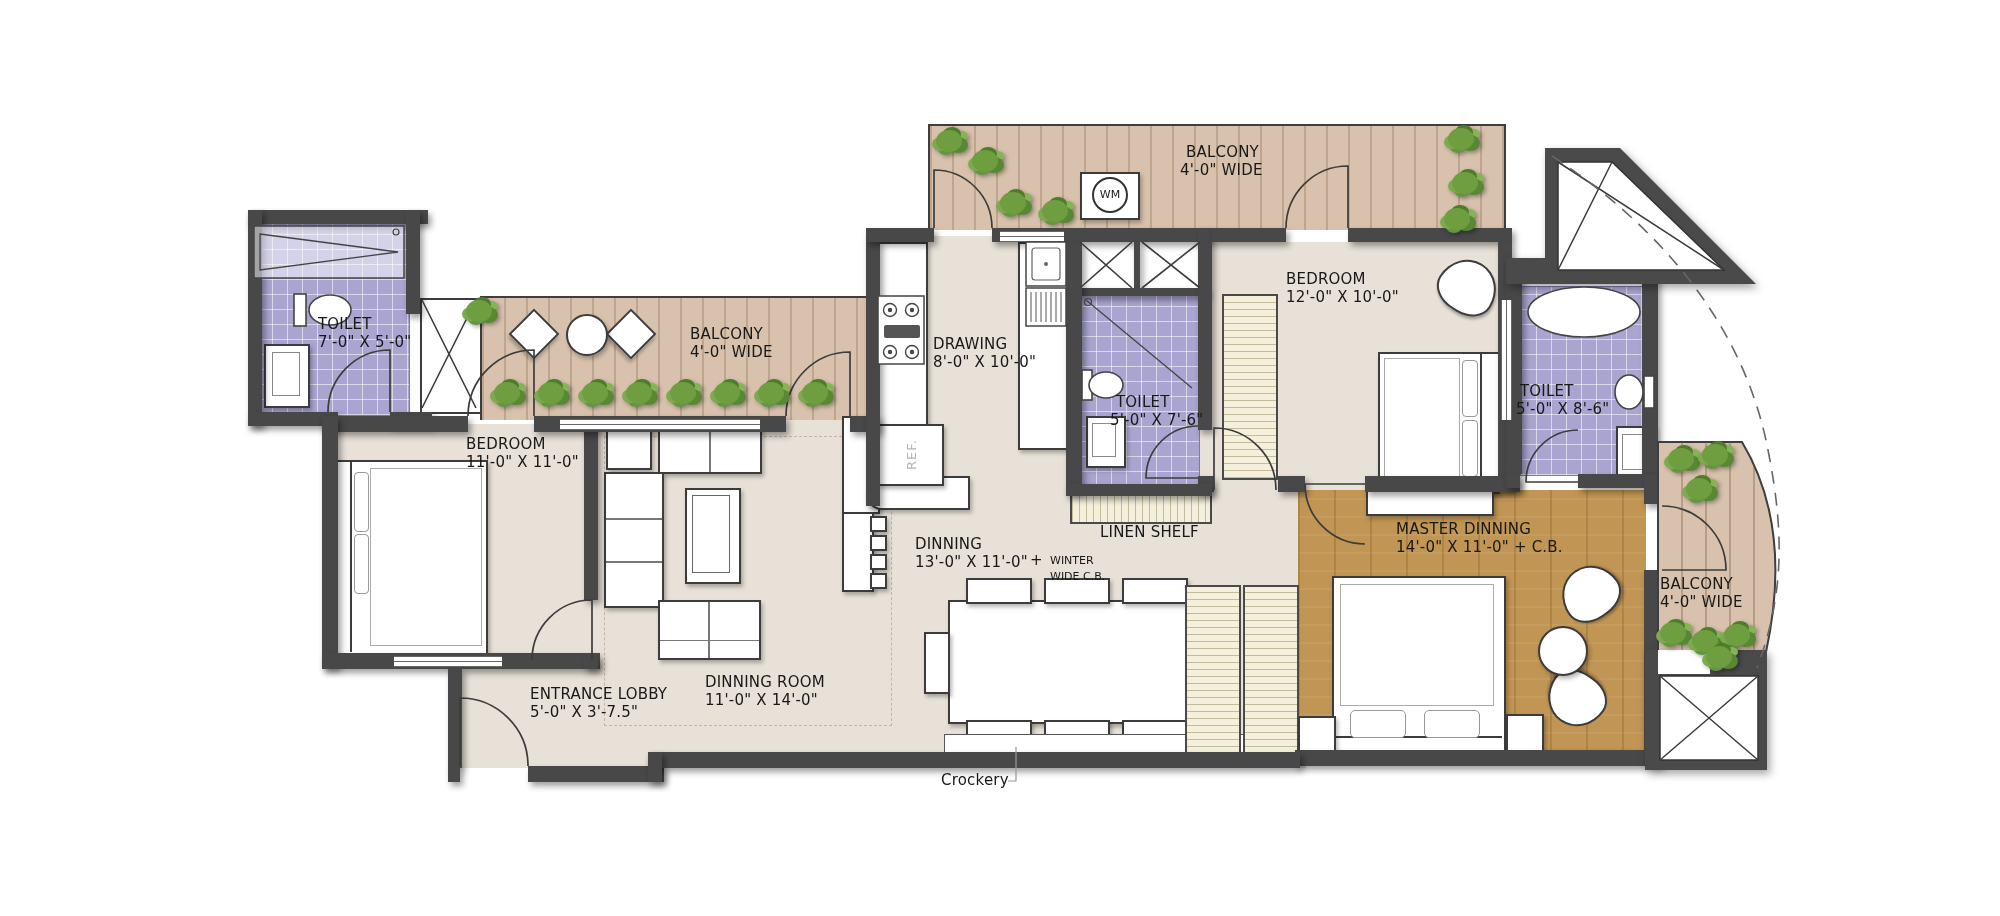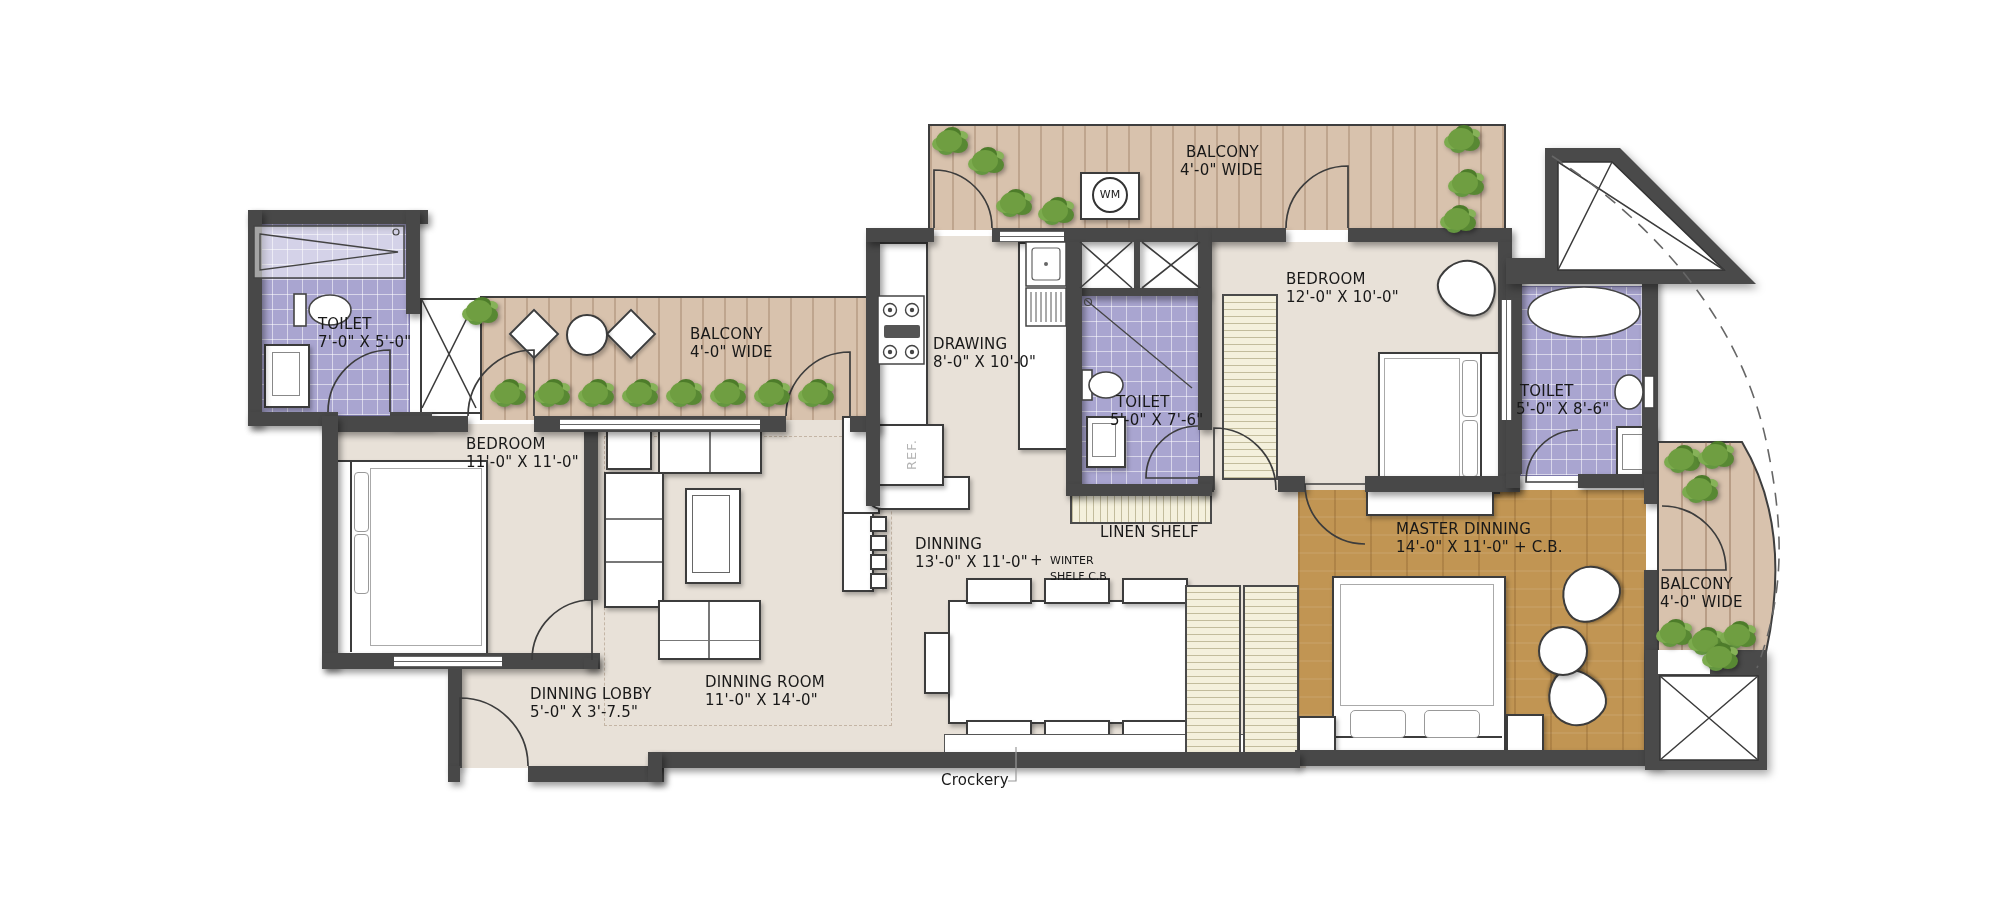--- a/index.html
+++ b/index.html
@@ -345,23 +345,23 @@
   <div class="lbl" style="left:1396px;top:521px;">MASTER DINNING</div>
   <div class="lbl" style="left:1396px;top:539px;">14'-0" X 11'-0" + C.B.</div>
 
   <div class="lbl" style="left:1660px;top:576px;">BALCONY</div>
   <div class="lbl" style="left:1660px;top:594px;">4'-0" WIDE</div>
 
   <div class="lbl" style="left:915px;top:536px;">DINNING</div>
   <div class="lbl" style="left:915px;top:554px;">13'-0" X 11'-0"</div>
   <div class="lbl" style="left:1030px;top:552px;">+</div>
   <div class="lbl-sm" style="left:1050px;top:555px;">WINTER</div>
-  <div class="lbl-sm" style="left:1050px;top:571px;">SHELF C.B.</div>
+  <div class="lbl-sm" style="left:1050px;top:571px;">WIDE C.B.</div>
 
   <div class="lbl" style="left:705px;top:674px;">DINNING ROOM</div>
   <div class="lbl" style="left:705px;top:692px;">11'-0" X 14'-0"</div>
 
-  <div class="lbl" style="left:530px;top:686px;">DINNING LOBBY</div>
+  <div class="lbl" style="left:530px;top:686px;">ENTRANCE LOBBY</div>
   <div class="lbl" style="left:530px;top:704px;">5'-0" X 3'-7.5"</div>
 
   <div class="lbl" style="left:941px;top:772px;">Crockery</div>
 
 </div>
 
 </body></html>

